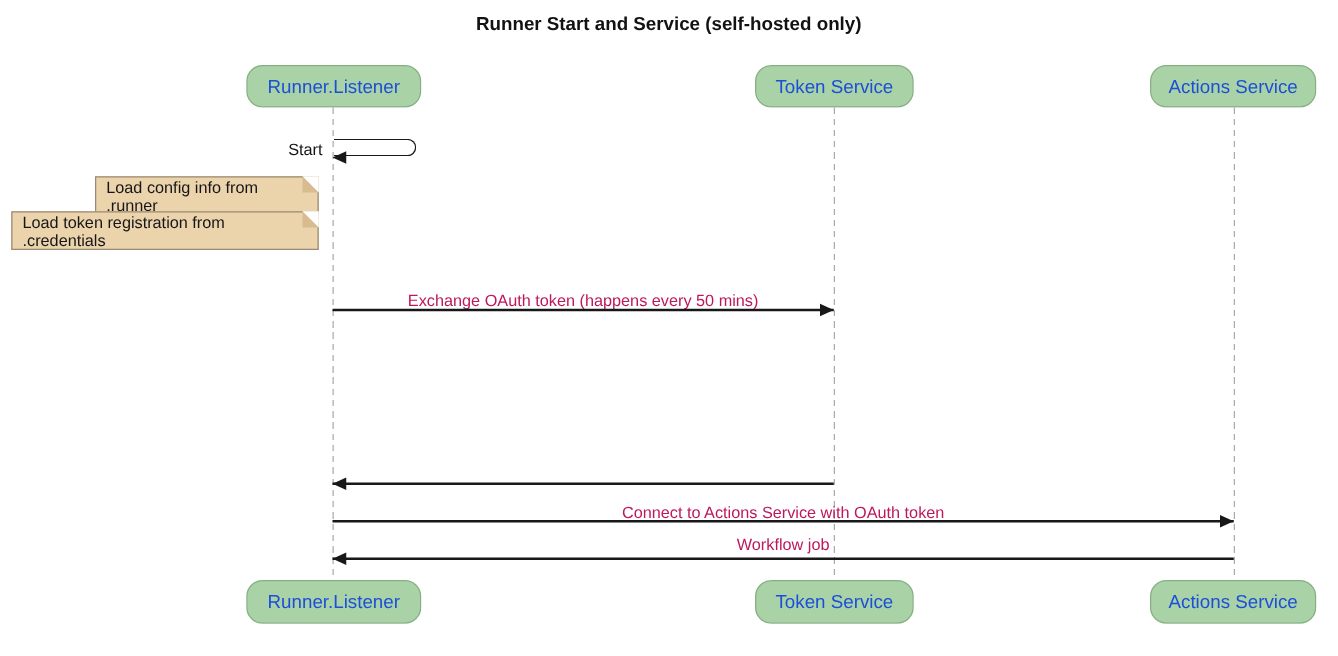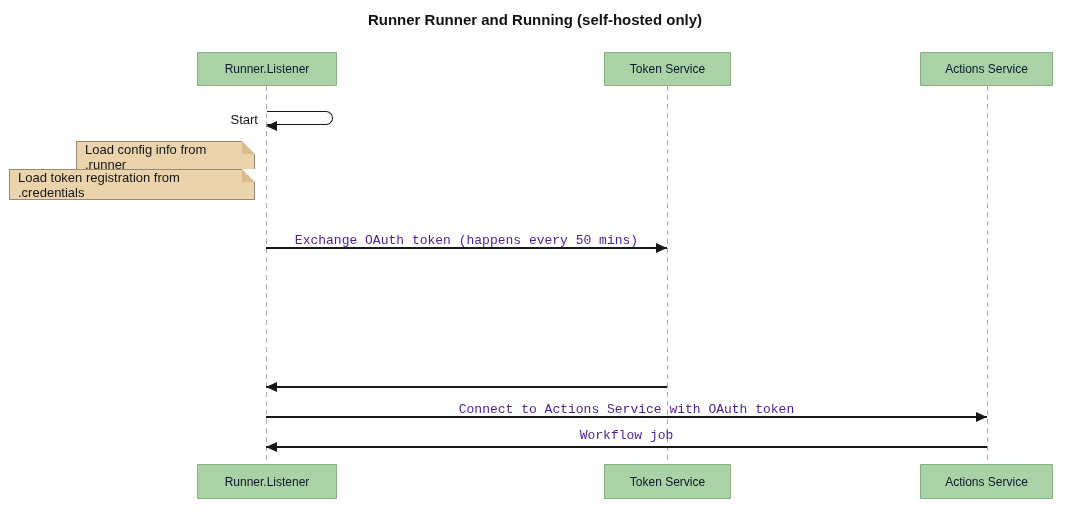--- a/index.html
+++ b/index.html
@@ -11,36 +11,36 @@
     position:absolute; left:0; top:11px; width:1070px; text-align:center;
     font-size:15px; font-weight:bold; color:#121212;
   }
   .lifeline {
     position:absolute; width:1px; top:86px; height:378px;
     background:repeating-linear-gradient(to bottom, var(--lifeline,#ababab) 0 5px, transparent 5px 9px);
   }
   .participant {
     position:absolute; display:flex; align-items:center; justify-content:center;
     background:var(--participant-fill,#a9d3a7); border:1px solid rgba(70,110,70,0.35);
-    border-radius:1px; font-size:12px; color:#0f172a; box-sizing:border-box;
+    border-radius:13px; font-size:15px; color:#1d4ed8; box-sizing:border-box;
   }
   .note {
     position:absolute; display:flex; align-items:center; justify-content:center;
     background:var(--note-fill,#ebd3ac); border:1px solid var(--note-border,#998a73);
     font-size:13px; color:#161616; box-sizing:border-box; padding:0 12px 0 8px;
   }
   .note::before {
     content:""; position:absolute; top:-1px; right:-1px; width:0; height:0;
     border-style:solid; border-width:0 13px 13px 0;
     border-color:#ffffff #ffffff #d8bc90 #d8bc90;
   }
   .note.multiline { flex-direction:column; align-items:flex-start; justify-content:center; padding-left:9px; }
   .note.multiline .nline { line-height:17px; white-space:nowrap; }
   .msg-label {
-    position:absolute; font-size:13px; color:#4c1d95; text-align:center; white-space:nowrap;font-family:Liberation Mono, monospace;
+    position:absolute; font-size:13px; color:#be185d; text-align:center; white-space:nowrap;
   }
   .msg-line { position:absolute; height:1.5px; background:var(--arrow,#181818); }
   .arrow-right {
     position:absolute; width:0; height:0;
     border-top:5px solid transparent; border-bottom:5px solid transparent;
     border-left:11px solid var(--arrow,#181818);
   }
   .arrow-left {
     position:absolute; width:0; height:0;
     border-top:5px solid transparent; border-bottom:5px solid transparent;
@@ -54,21 +54,21 @@
   .start-label {
     position:absolute; left:190px; top:112px; width:68px; text-align:right;
     font-size:13px; color:#141414;
   }
 </style>
 </head>
 <body>
 
 <div class="canvas">
 
-  <div class="title">Runner Runner and Running (self-hosted only)</div>
+  <div class="title">Runner Start and Service (self-hosted only)</div>
 
   <div class="lifeline" style="left:266px;"></div>
   <div class="lifeline" style="left:667px;"></div>
   <div class="lifeline" style="left:987px;"></div>
 
   <div class="participant" style="left:197px; top:52px; width:140px; height:34px;">Runner.Listener</div>
   <div class="participant" style="left:604px; top:52px; width:127px; height:34px;">Token Service</div>
   <div class="participant" style="left:920px; top:52px; width:133px; height:34px;">Actions Service</div>
 
   <div class="start-label">Start</div>

